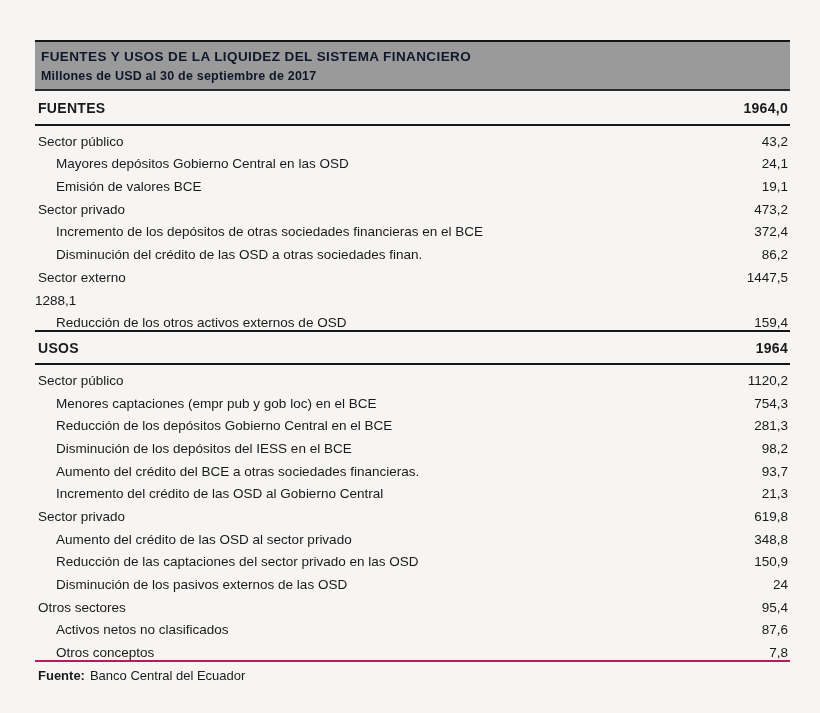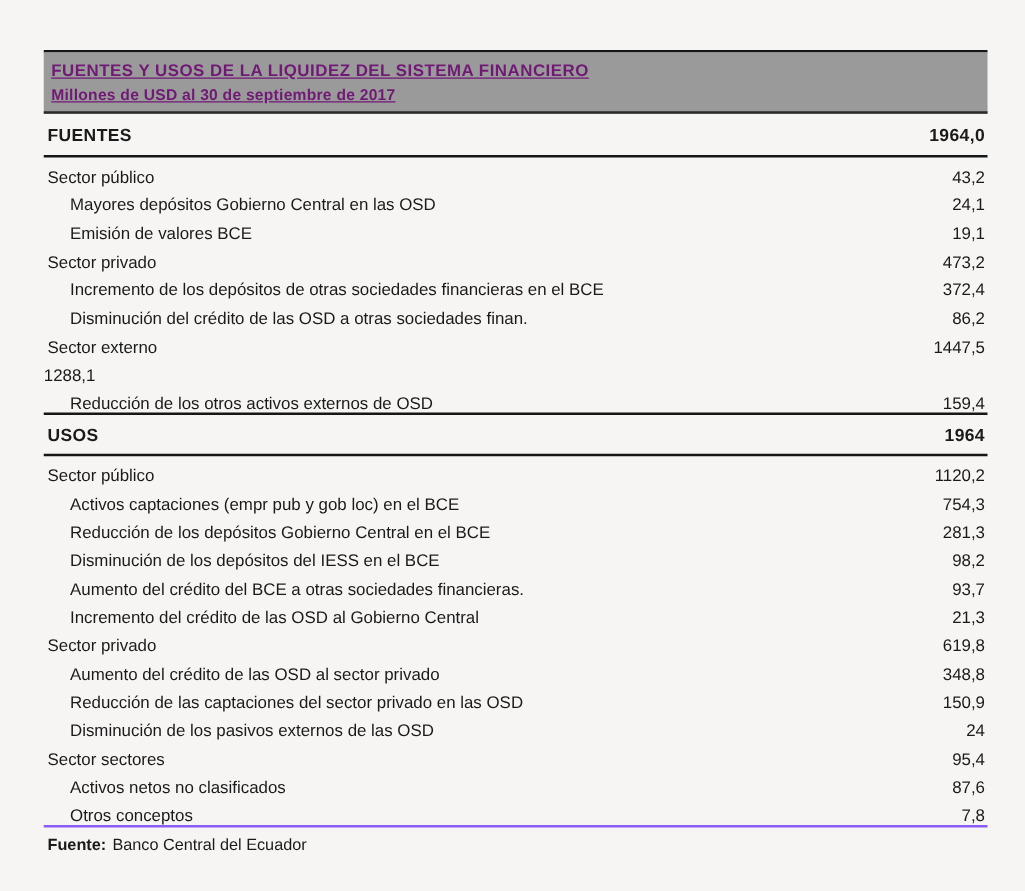--- a/index.html
+++ b/index.html
@@ -11,24 +11,23 @@
     overflow: hidden;
   }
   .table-wrap {
     position: absolute;
     left: 35px; top: 40px;
     width: 755px;
     border-top: 2px solid #161616;
   }
   .gray-header {
     background: #9a9a9a;
-    color: #701a75;
+    color: #0f172a;
     padding: 5px 6px 4px 6px;
     border-bottom: 2px solid #2a2a2a;
-    text-decoration: underline;
   }
   .gray-header .title {
     font-size: 13.5px;
     font-weight: bold;
     letter-spacing: 0.4px;
     line-height: 20px;
   }
   .gray-header .subtitle {
     font-size: 12.5px;
     font-weight: bold;
@@ -53,21 +52,21 @@
     display: flex;
     justify-content: space-between;
     align-items: flex-end;
     height: 22.7px;
     font-size: 13.5px;
   }
   .row .label { padding-left: 3px; white-space: nowrap; }
   .row.indent1 .label { padding-left: 21px; }
   .row .value { padding-right: 2px; white-space: nowrap; }
   .source-row {
-    border-top: 2px solid #8b5cf6;
+    border-top: 2px solid #be185d;
     padding: 6px 0 0 3px;
     font-size: 13px;
     display: flex;
     align-items: baseline;
   }
   .source-row .src-label { font-weight: bold; margin-right: 5px; }
 </style>
 </head>
 <body>
 
@@ -125,21 +124,21 @@
     <span>USOS</span>
     <span>1964</span>
   </div>
 
   <div>
     <div class="row">
       <span class="label">Sector público</span>
       <span class="value">1120,2</span>
     </div>
     <div class="row indent1">
-      <span class="label">Activos captaciones (empr pub y gob loc) en el BCE</span>
+      <span class="label">Menores captaciones (empr pub y gob loc) en el BCE</span>
       <span class="value">754,3</span>
     </div>
     <div class="row indent1">
       <span class="label">Reducción de los depósitos Gobierno Central en el BCE</span>
       <span class="value">281,3</span>
     </div>
     <div class="row indent1">
       <span class="label">Disminución de los depósitos del IESS en el BCE</span>
       <span class="value">98,2</span>
     </div>
@@ -161,21 +160,21 @@
     </div>
     <div class="row indent1">
       <span class="label">Reducción de las captaciones del sector privado en las OSD</span>
       <span class="value">150,9</span>
     </div>
     <div class="row indent1">
       <span class="label">Disminución de los pasivos externos de las OSD</span>
       <span class="value">24</span>
     </div>
     <div class="row">
-      <span class="label">Sector sectores</span>
+      <span class="label">Otros sectores</span>
       <span class="value">95,4</span>
     </div>
     <div class="row indent1">
       <span class="label">Activos netos no clasificados</span>
       <span class="value">87,6</span>
     </div>
     <div class="row indent1">
       <span class="label">Otros conceptos</span>
       <span class="value">7,8</span>
     </div>

